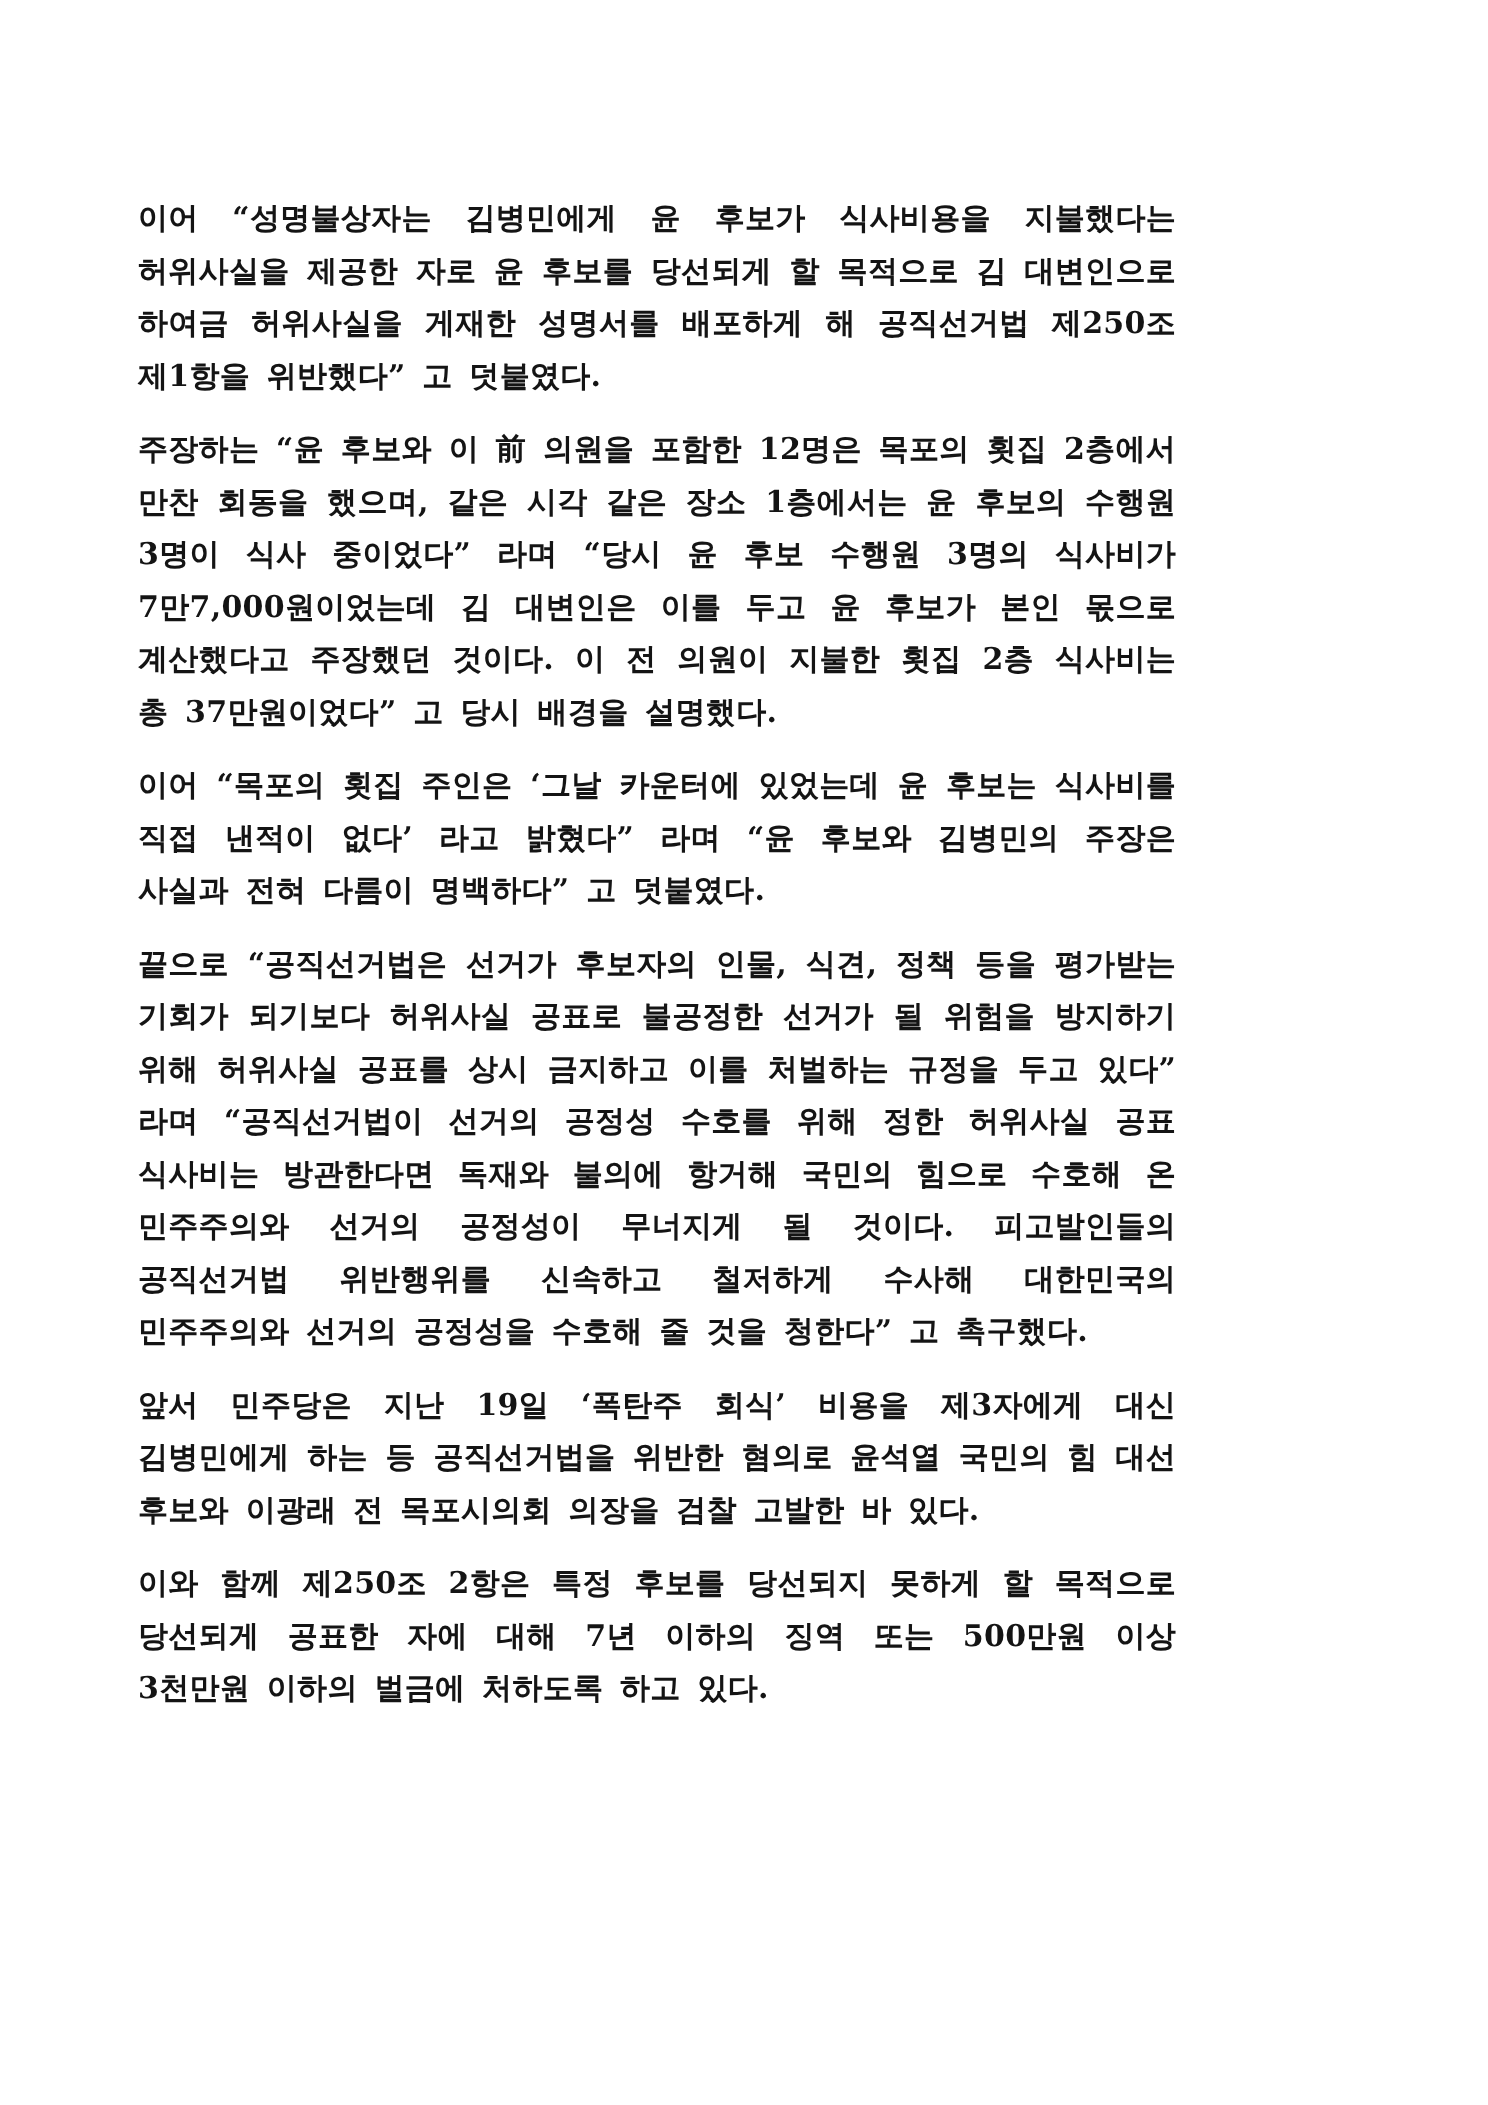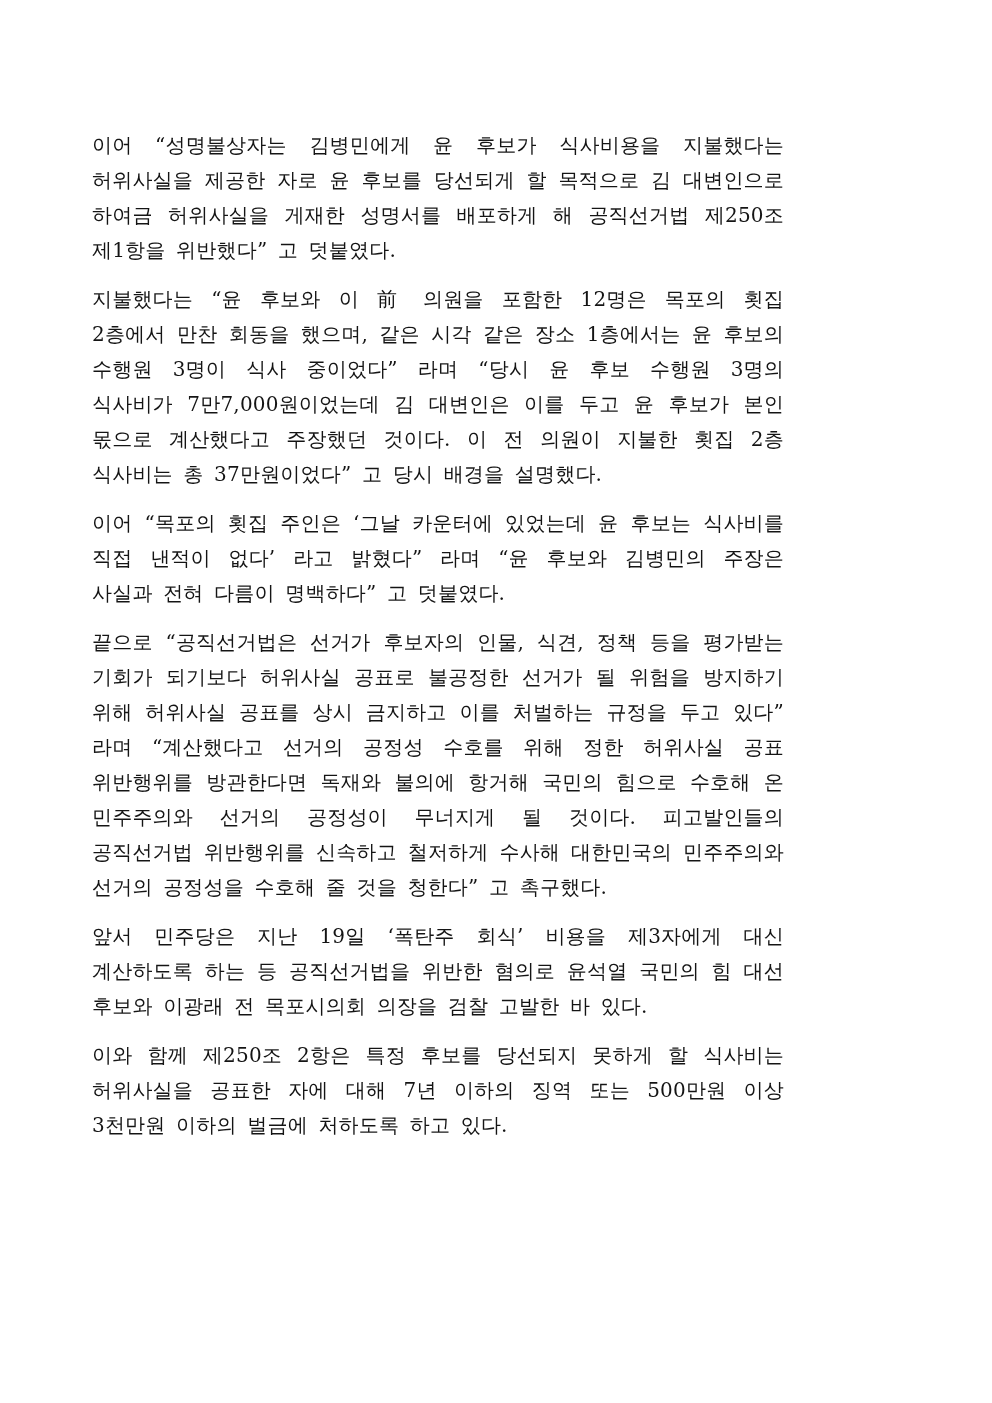--- a/index.html
+++ b/index.html
@@ -12,36 +12,37 @@
     height: 1403px;
     overflow: hidden;
     font-family: "DejaVu Serif", "Liberation Serif", serif;
   }
   .page {
     box-sizing: border-box;
     width: 872px;
     height: 1403px;
     background: #ffffff;
     padding: 128px 88px 0 92px;
+    font-weight: bold;
   }
   .doc-paragraph {
     margin: 0 0 14px 0;
     font-size: 20px;
     line-height: 35px;
     color: #141414;
     text-align: justify;
     text-align-last: left;
     word-spacing: 4px;
     letter-spacing: 0.2px;
     word-break: keep-all;
   }
 </style>
 </head>
 <body>
 
 <div class="page">
   <p class="doc-paragraph">이어 “성명불상자는 김병민에게 윤 후보가 식사비용을 지불했다는 허위사실을 제공한 자로 윤 후보를 당선되게 할 목적으로 김 대변인으로 하여금 허위사실을 게재한 성명서를 배포하게 해 공직선거법 제250조 제1항을 위반했다” 고 덧붙였다.</p>
-  <p class="doc-paragraph">지불했다는 “윤 후보와 이 前 의원을 포함한 12명은 목포의 횟집 2층에서 만찬 회동을 했으며, 같은 시각 같은 장소 1층에서는 윤 후보의 수행원 3명이 식사 중이었다” 라며 “당시 윤 후보 수행원 3명의 식사비가 7만7,000원이었는데 김 대변인은 이를 두고 윤 후보가 본인 몫으로 계산했다고 주장했던 것이다. 이 전 의원이 지불한 횟집 2층 식사비는 총 37만원이었다” 고 당시 배경을 설명했다.</p>
+  <p class="doc-paragraph">주장하는 “윤 후보와 이 前 의원을 포함한 12명은 목포의 횟집 2층에서 만찬 회동을 했으며, 같은 시각 같은 장소 1층에서는 윤 후보의 수행원 3명이 식사 중이었다” 라며 “당시 윤 후보 수행원 3명의 식사비가 7만7,000원이었는데 김 대변인은 이를 두고 윤 후보가 본인 몫으로 계산했다고 주장했던 것이다. 이 전 의원이 지불한 횟집 2층 식사비는 총 37만원이었다” 고 당시 배경을 설명했다.</p>
   <p class="doc-paragraph">이어 “목포의 횟집 주인은 ‘그날 카운터에 있었는데 윤 후보는 식사비를 직접 낸적이 없다’ 라고 밝혔다” 라며 “윤 후보와 김병민의 주장은 사실과 전혀 다름이 명백하다” 고 덧붙였다.</p>
-  <p class="doc-paragraph">끝으로 “공직선거법은 선거가 후보자의 인물, 식견, 정책 등을 평가받는 기회가 되기보다 허위사실 공표로 불공정한 선거가 될 위험을 방지하기 위해 허위사실 공표를 상시 금지하고 이를 처벌하는 규정을 두고 있다” 라며 “계산했다고 선거의 공정성 수호를 위해 정한 허위사실 공표 위반행위를 방관한다면 독재와 불의에 항거해 국민의 힘으로 수호해 온 민주주의와 선거의 공정성이 무너지게 될 것이다. 피고발인들의 공직선거법 위반행위를 신속하고 철저하게 수사해 대한민국의 민주주의와 선거의 공정성을 수호해 줄 것을 청한다” 고 촉구했다.</p>
-  <p class="doc-paragraph">앞서 민주당은 지난 19일 ‘폭탄주 회식’ 비용을 제3자에게 대신 계산하도록 하는 등 공직선거법을 위반한 혐의로 윤석열 국민의 힘 대선 후보와 이광래 전 목포시의회 의장을 검찰 고발한 바 있다.</p>
-  <p class="doc-paragraph">이와 함께 제250조 2항은 특정 후보를 당선되지 못하게 할 식사비는 허위사실을 공표한 자에 대해 7년 이하의 징역 또는 500만원 이상 3천만원 이하의 벌금에 처하도록 하고 있다.</p>
+  <p class="doc-paragraph">끝으로 “공직선거법은 선거가 후보자의 인물, 식견, 정책 등을 평가받는 기회가 되기보다 허위사실 공표로 불공정한 선거가 될 위험을 방지하기 위해 허위사실 공표를 상시 금지하고 이를 처벌하는 규정을 두고 있다” 라며 “공직선거법이 선거의 공정성 수호를 위해 정한 허위사실 공표 식사비는 방관한다면 독재와 불의에 항거해 국민의 힘으로 수호해 온 민주주의와 선거의 공정성이 무너지게 될 것이다. 피고발인들의 공직선거법 위반행위를 신속하고 철저하게 수사해 대한민국의 민주주의와 선거의 공정성을 수호해 줄 것을 청한다” 고 촉구했다.</p>
+  <p class="doc-paragraph">앞서 민주당은 지난 19일 ‘폭탄주 회식’ 비용을 제3자에게 대신 김병민에게 하는 등 공직선거법을 위반한 혐의로 윤석열 국민의 힘 대선 후보와 이광래 전 목포시의회 의장을 검찰 고발한 바 있다.</p>
+  <p class="doc-paragraph">이와 함께 제250조 2항은 특정 후보를 당선되지 못하게 할 목적으로 당선되게 공표한 자에 대해 7년 이하의 징역 또는 500만원 이상 3천만원 이하의 벌금에 처하도록 하고 있다.</p>
 </div>
 
 </body></html>

